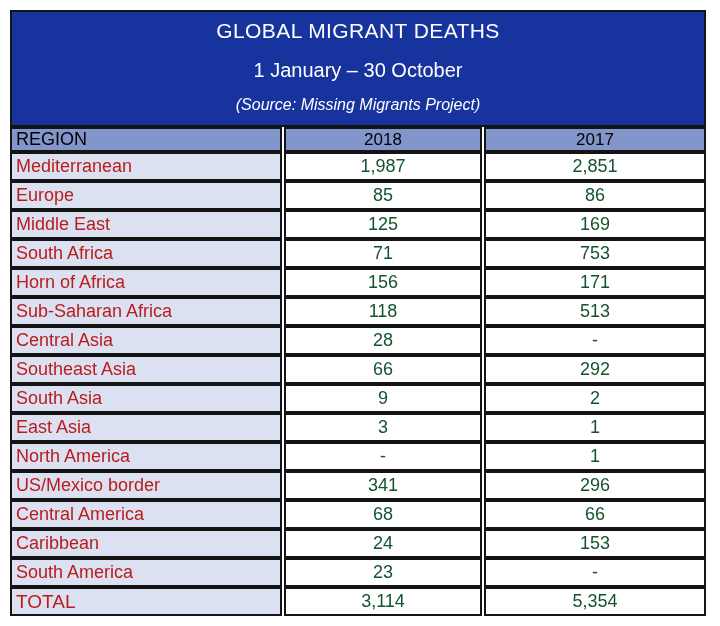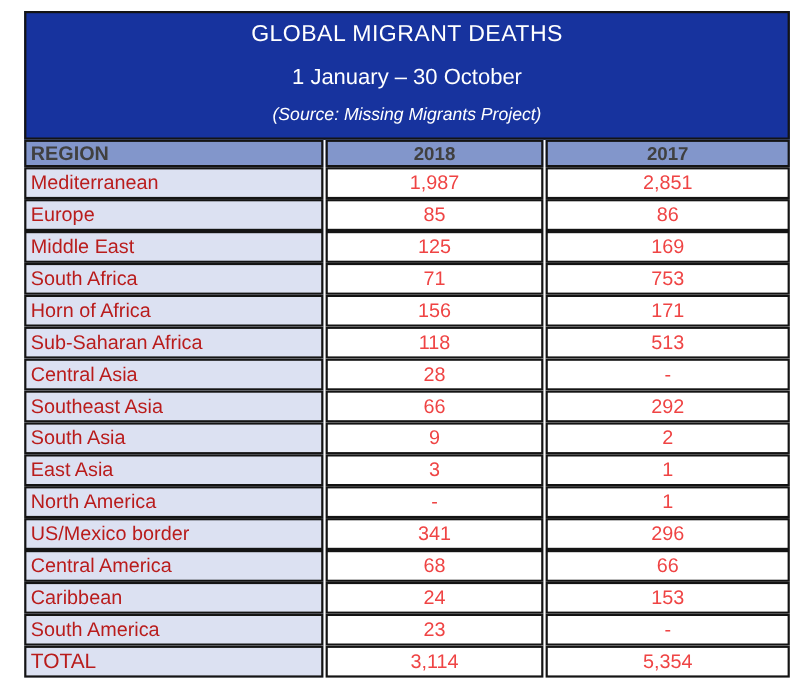--- a/index.html
+++ b/index.html
@@ -10,21 +10,21 @@
   }
   .page {
     position: relative;
     width: 720px;
     height: 626px;
     background: #ffffff;
     overflow: hidden;
   }
   table.migrants {
     position: absolute;
-    left: 20px;
+    left: 8px;
     top: 10px;
     width: 700px;
     border-collapse: separate;
     border-spacing: 2px 0;
     table-layout: fixed;
   }
   table.migrants td, table.migrants th {
     box-sizing: border-box;
     border: 2px solid #141414;
     overflow: hidden;
@@ -46,22 +46,22 @@
     font-size: 20px;
     margin-top: 16px;
   }
   .source-line {
     font-size: 16px;
     font-style: italic;
     margin-top: 14px;
   }
   th.hdr {
     background: #8296CB;
-    color: #404040;
-    font-weight: bold;
+    color: #000000;
+    font-weight: normal;
     font-size: 17px;
     height: 25px;
     text-align: center;
     padding: 0;
   }
   th.hdr.region-hdr {
     text-align: left;
     padding-left: 4px;
     font-size: 18px;
   }
@@ -69,21 +69,21 @@
     background: #DCE1F2;
     color: #b91c1c;
     font-size: 18px;
     height: 29px;
     padding: 0 0 0 4px;
     text-align: left;
     vertical-align: middle;
   }
   td.val {
     background: #ffffff;
-    color: #ef4444;
+    color: #14532d;
     font-size: 18px;
     text-align: center;
     vertical-align: middle;
     padding: 0;
   }
   tr.total-row td.region {
     font-size: 19px;
     margin-left: 36px;
   }
 </style>

